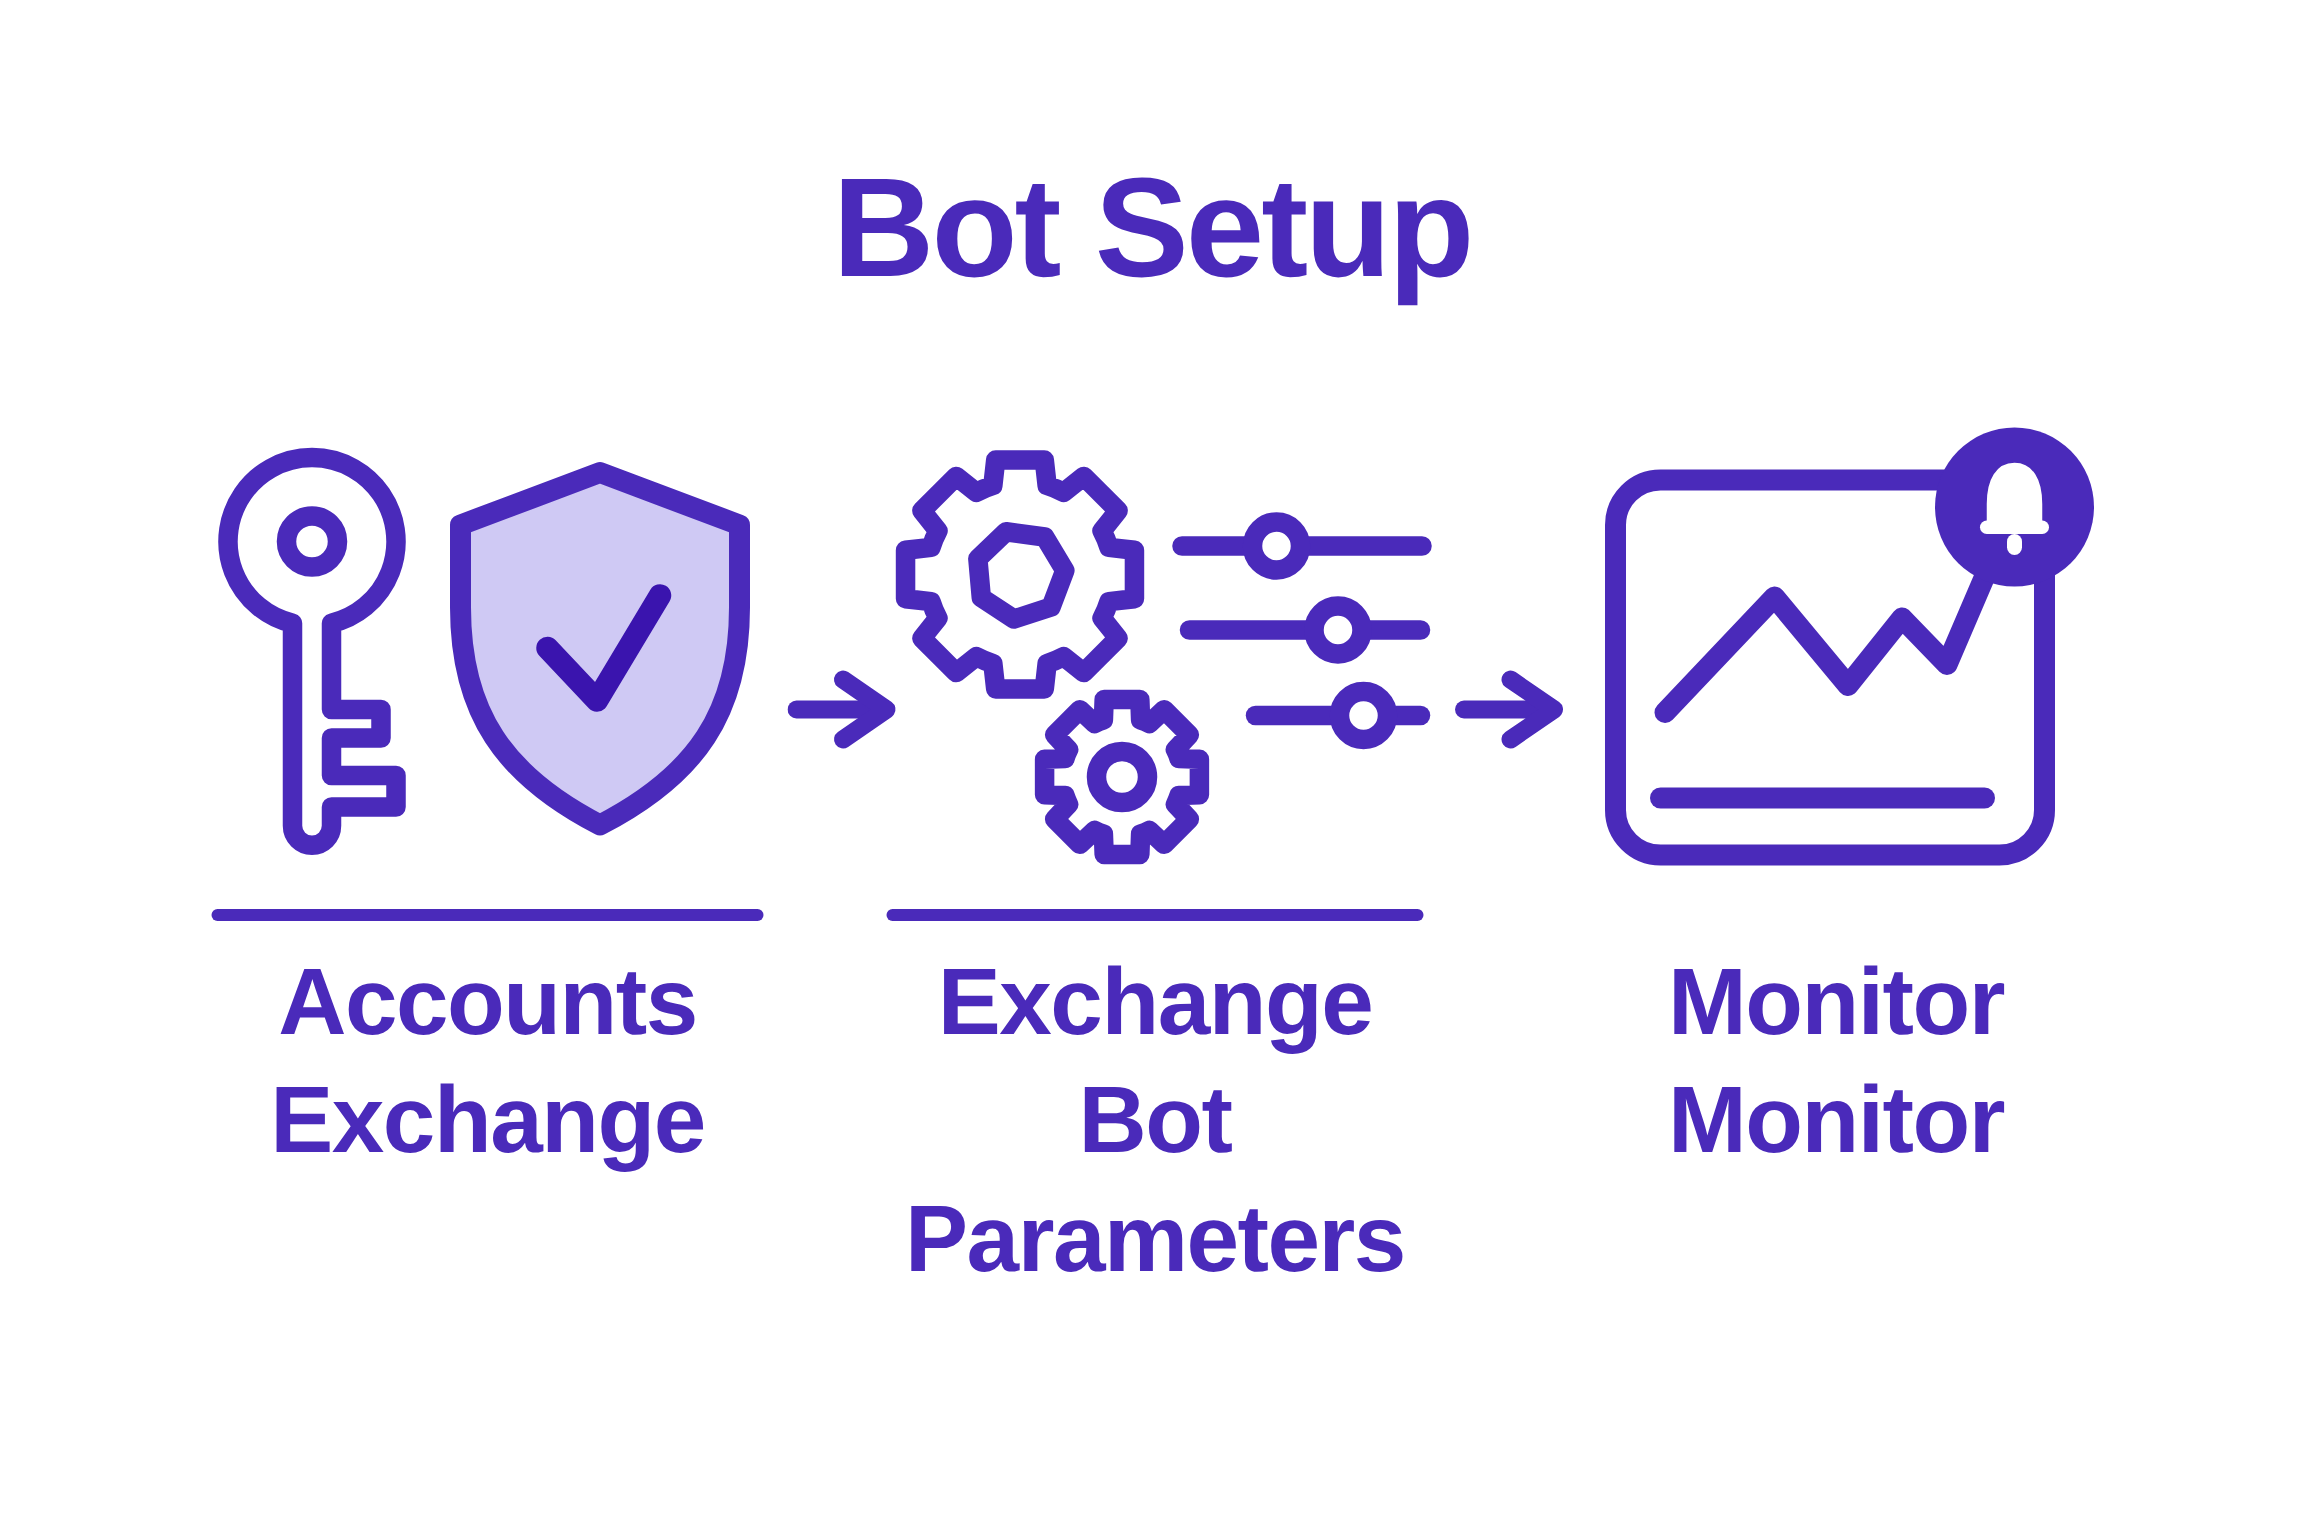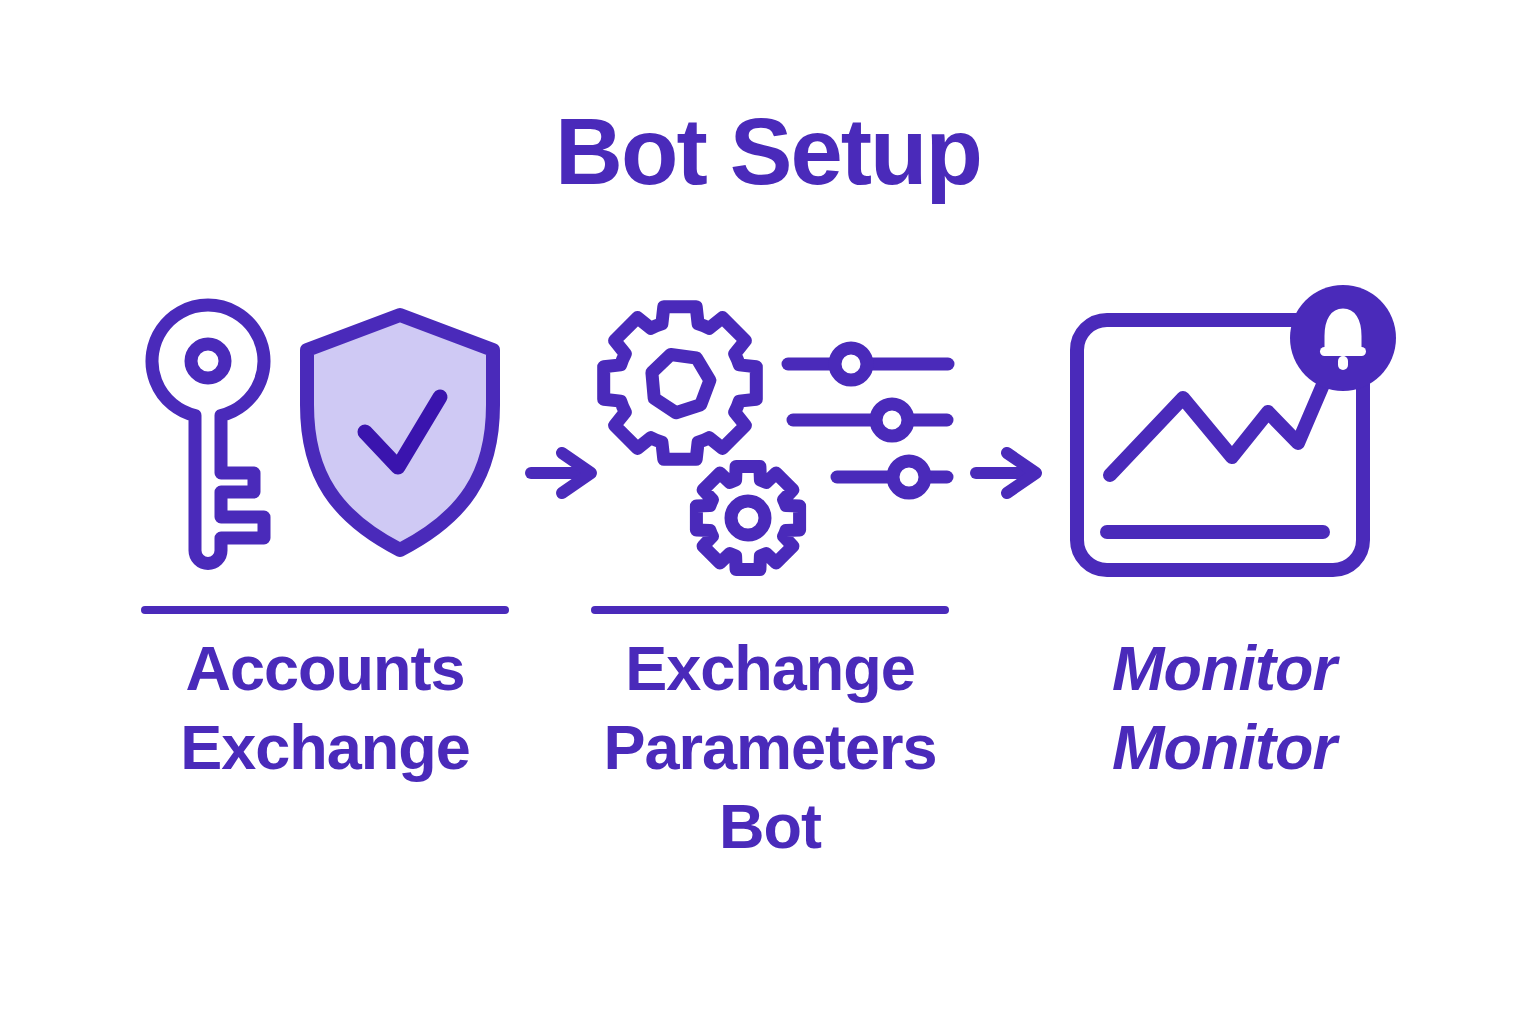--- a/index.html
+++ b/index.html
@@ -52,21 +52,21 @@
     width: 420px;
     text-align: center;
     font-size: 63px;
     font-weight: 700;
     line-height: 79px;
     letter-spacing: -1px;
     color: var(--primary);
   }
   .label-1 { left: 115px; }
   .label-2 { left: 560px; }
-  .label-3 { left: 1014px; font-style: italic; }
+  .label-3 { left: 1014px; }
   .label-line { display: block; }
 
   
   .st { stroke: var(--primary); }
   .std { stroke: var(--accent-dark); }
   .s12 { stroke-width: 12px; }
   .s13 { stroke-width: 13px; }
   .s14 { stroke-width: 14px; }
   .s15 { stroke-width: 15px; }
   .rnd { stroke-linecap: round; stroke-linejoin: round; }
@@ -125,22 +125,22 @@
       <circle class="st s13 fw" cx="261" cy="74" r="16"></circle>
       <circle class="st s13 fw" cx="302" cy="130" r="16"></circle>
       <circle class="st s13 fw" cx="319" cy="187" r="16"></circle>
     </g>
   </svg>
 
   <div class="divider divider-2"></div>
 
   <div class="step-label label-2">
     <span class="label-line">Exchange</span>
+    <span class="label-line">Bot</span>
     <span class="label-line">Parameters</span>
-    <span class="label-line">Bot</span>
   </div>
 
   <svg class="icon-svg svg-arrow2" width="75" height="60" viewBox="0 0 75 60">
     <path class="st s12 fn rnd" d="M 6 30 L 58 30"></path>
     <path class="st s12 fn rnd" d="M 37 10 L 66 30 L 37 50"></path>
   </svg>
 
   <svg class="icon-svg svg-step3" width="370" height="310" viewBox="0 0 370 310">
     <g>
       <rect class="st s14 fw rnd" x="27" y="40" width="286" height="250" rx="30"></rect>

